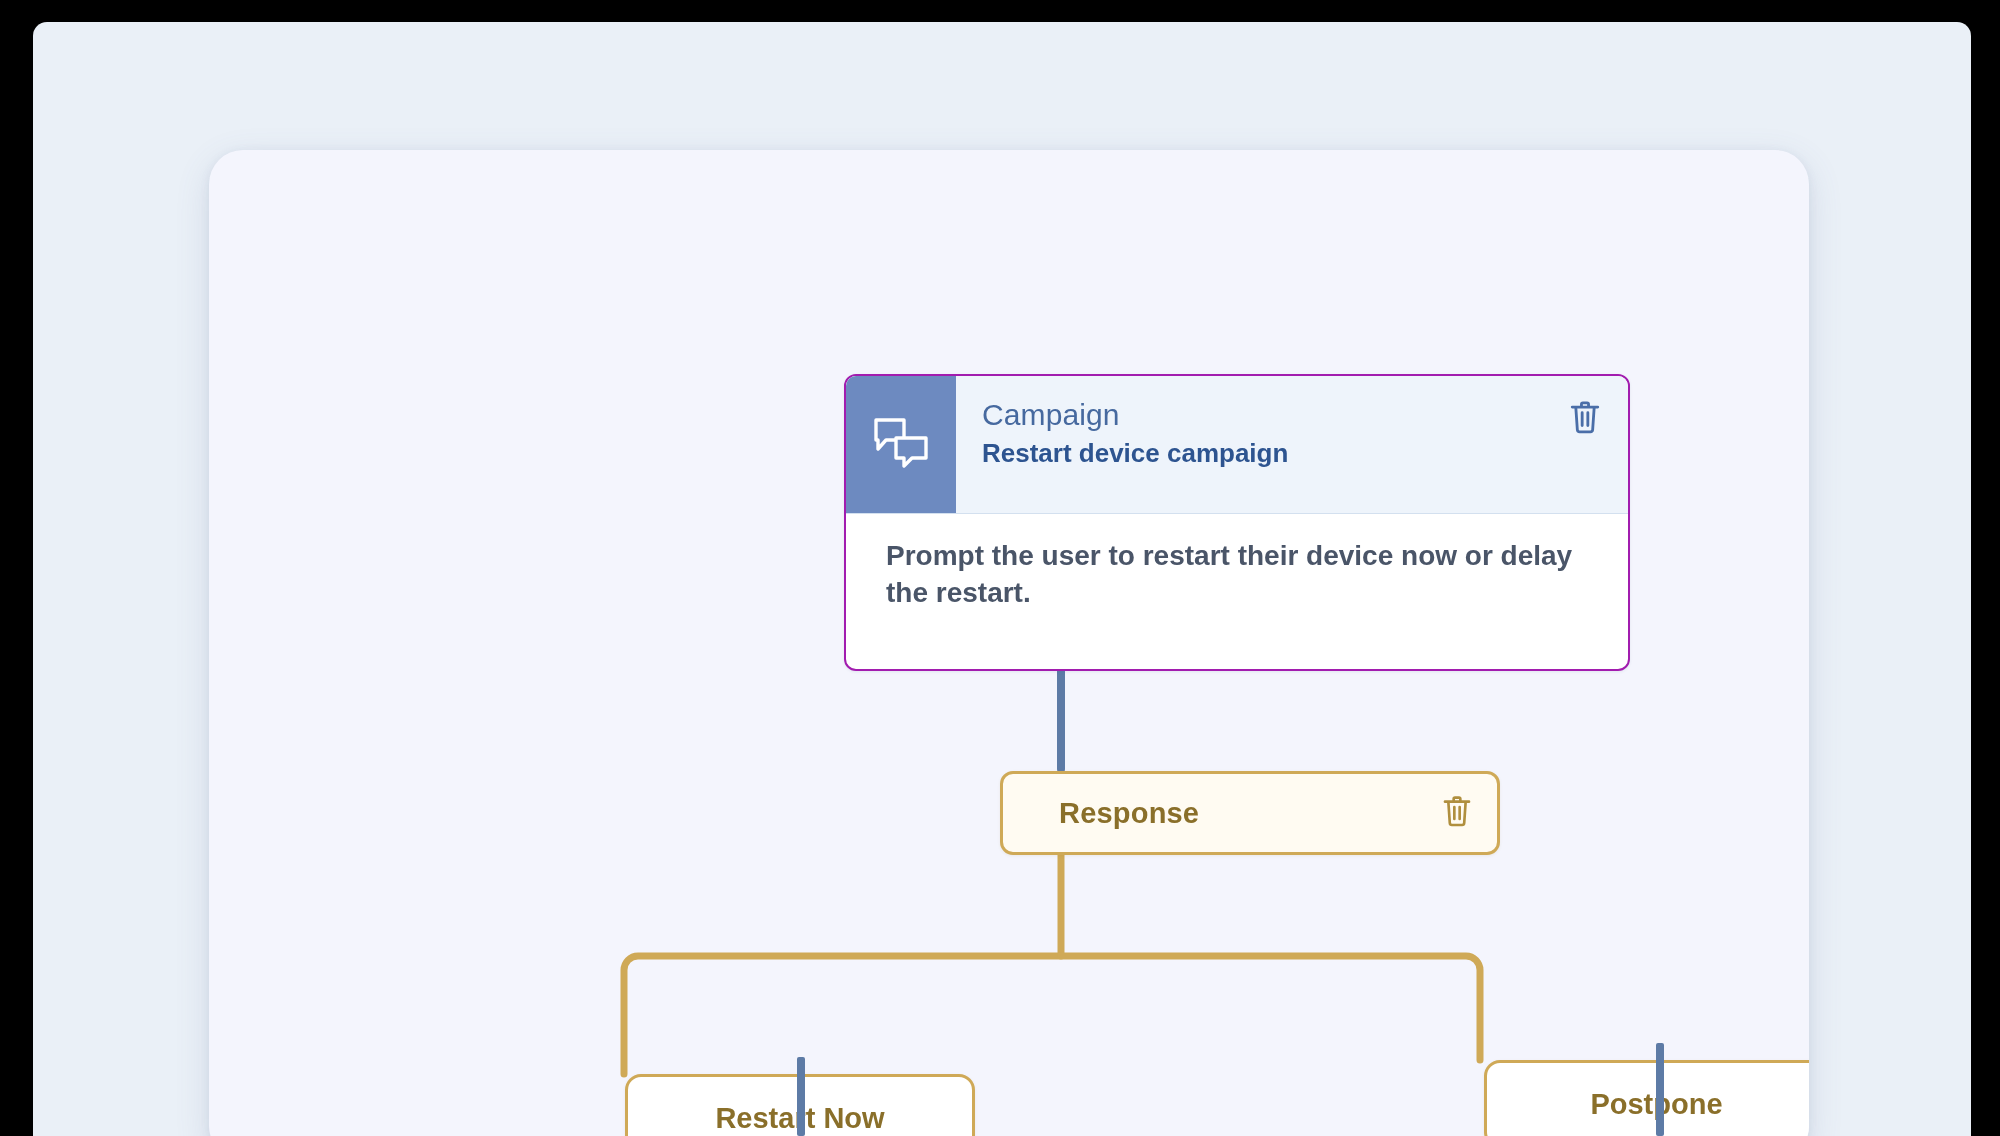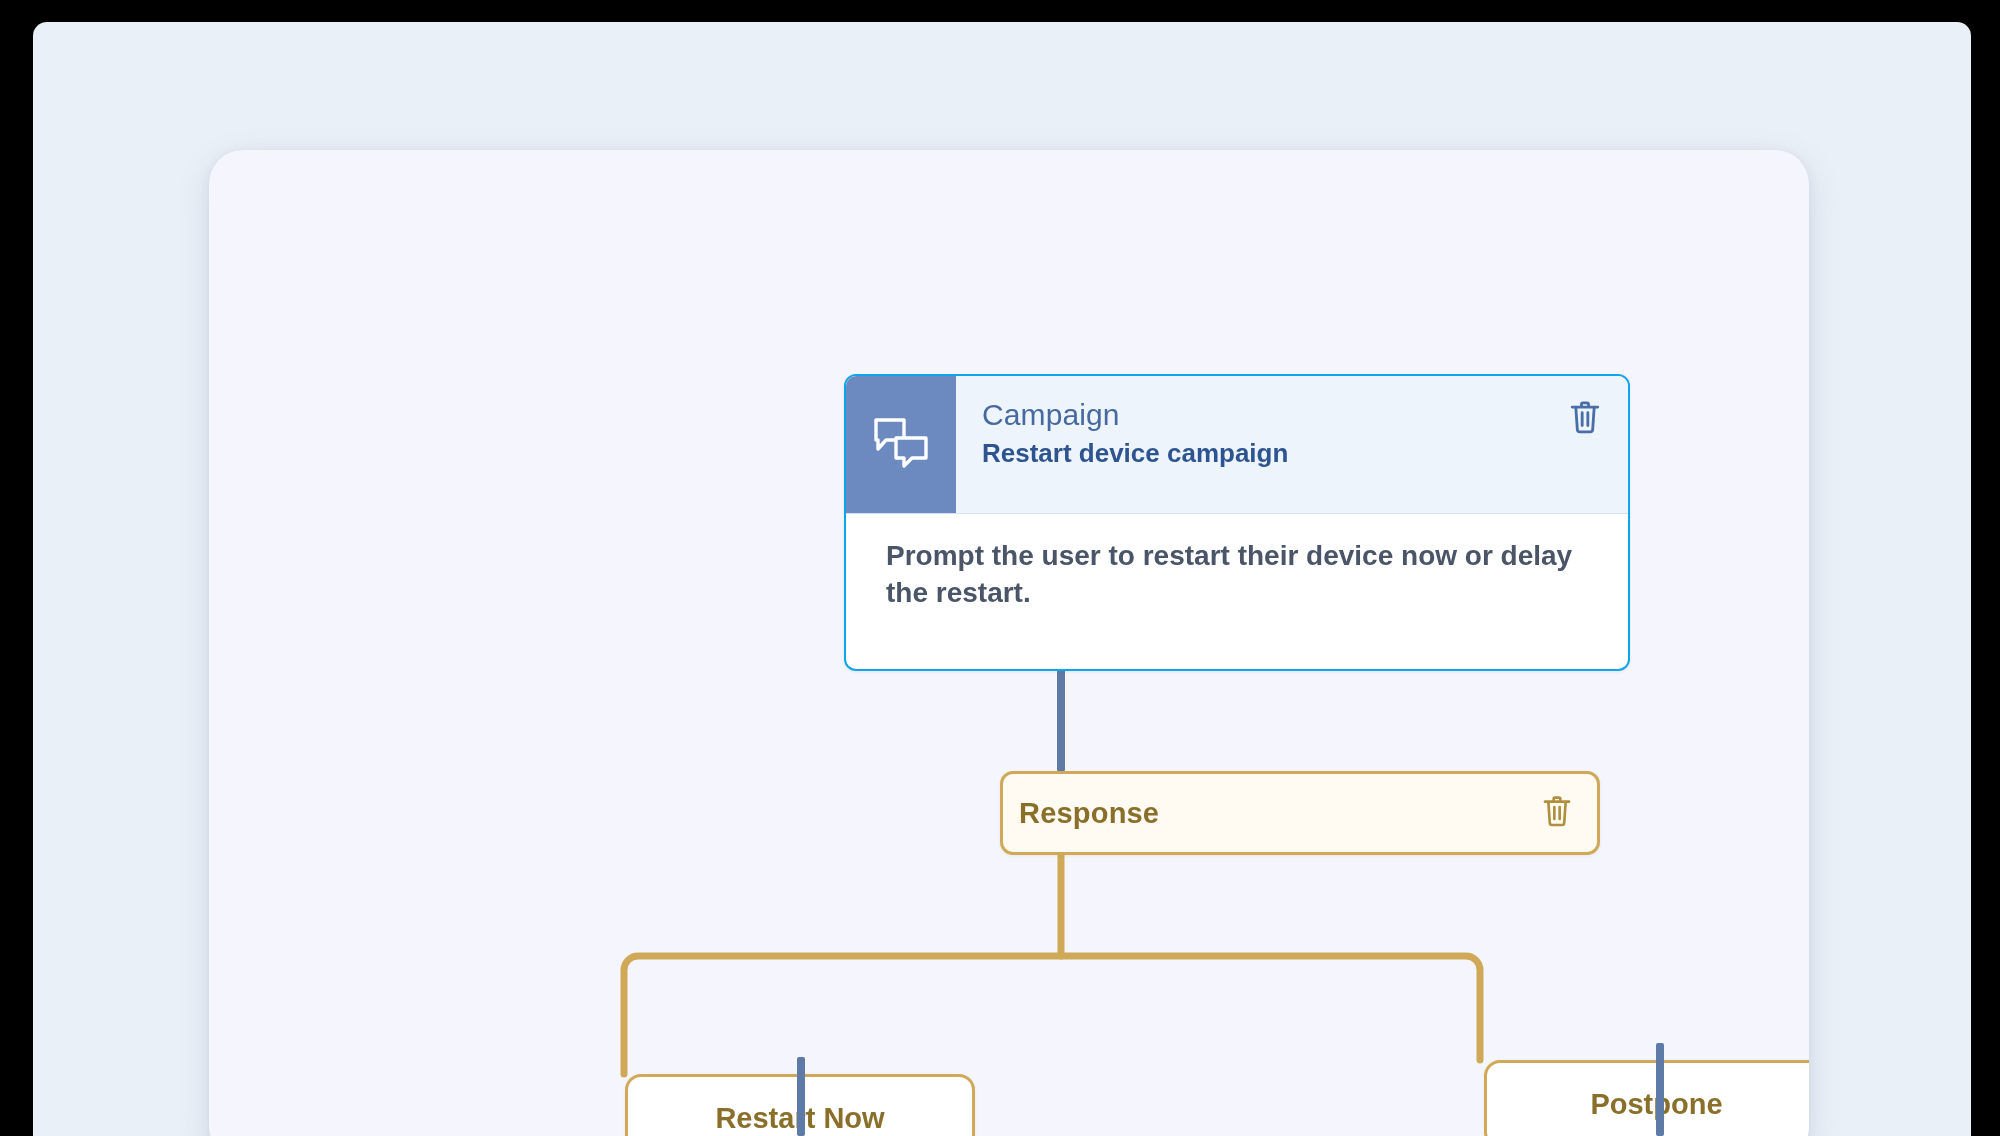--- a/index.html
+++ b/index.html
@@ -25,21 +25,21 @@
     overflow:hidden;
   }
 
   
   .edges { position:absolute; inset:0; pointer-events:none; }
 
   
   .node-campaign {
     position:absolute; left:635px; top:224px; width:786px; height:297px;
     background:#ffffff;
-    border:2px solid #0ea5e9;
+    border:2px solid #a21caf;
     border-radius:12px;
     overflow:hidden;
     box-shadow:0 1px 3px rgba(80,100,140,0.10);
   }
   .cc-header {
     display:flex; align-items:stretch;
     height:138px;
     background:#eef4fb;
     border-bottom:1px solid #d3e0ef;
   }
@@ -60,26 +60,26 @@
     width:86px; flex:0 0 86px; display:flex; align-items:flex-start; justify-content:center;
     padding-top:22px; cursor:pointer;
   }
   .cc-body {
     padding:24px 24px 0 40px;
     font-size:28px; font-weight:700; color:#4a5568; line-height:1.32;
   }
 
   
   .node-response {
-    position:absolute; left:791px; top:621px; width:600px; height:84px;
+    position:absolute; left:791px; top:621px; width:500px; height:84px;
     background:#fffbf2;
     border:3px solid #cfa957;
     border-radius:13px;
     display:flex; align-items:center;
-    padding:0 24px 0 16px;
+    padding:0 24px 0 56px;
     box-shadow:0 1px 3px rgba(150,125,60,0.10);
   }
   .node-response .rlabel {
     flex:1 1 auto; font-size:29px; font-weight:700; color:#8a6f2a; letter-spacing:0.2px;
   }
   .node-response .rdel { flex:0 0 auto; display:flex; align-items:center; cursor:pointer; }
 
   
   .node-option {
     position:absolute; height:88px;

